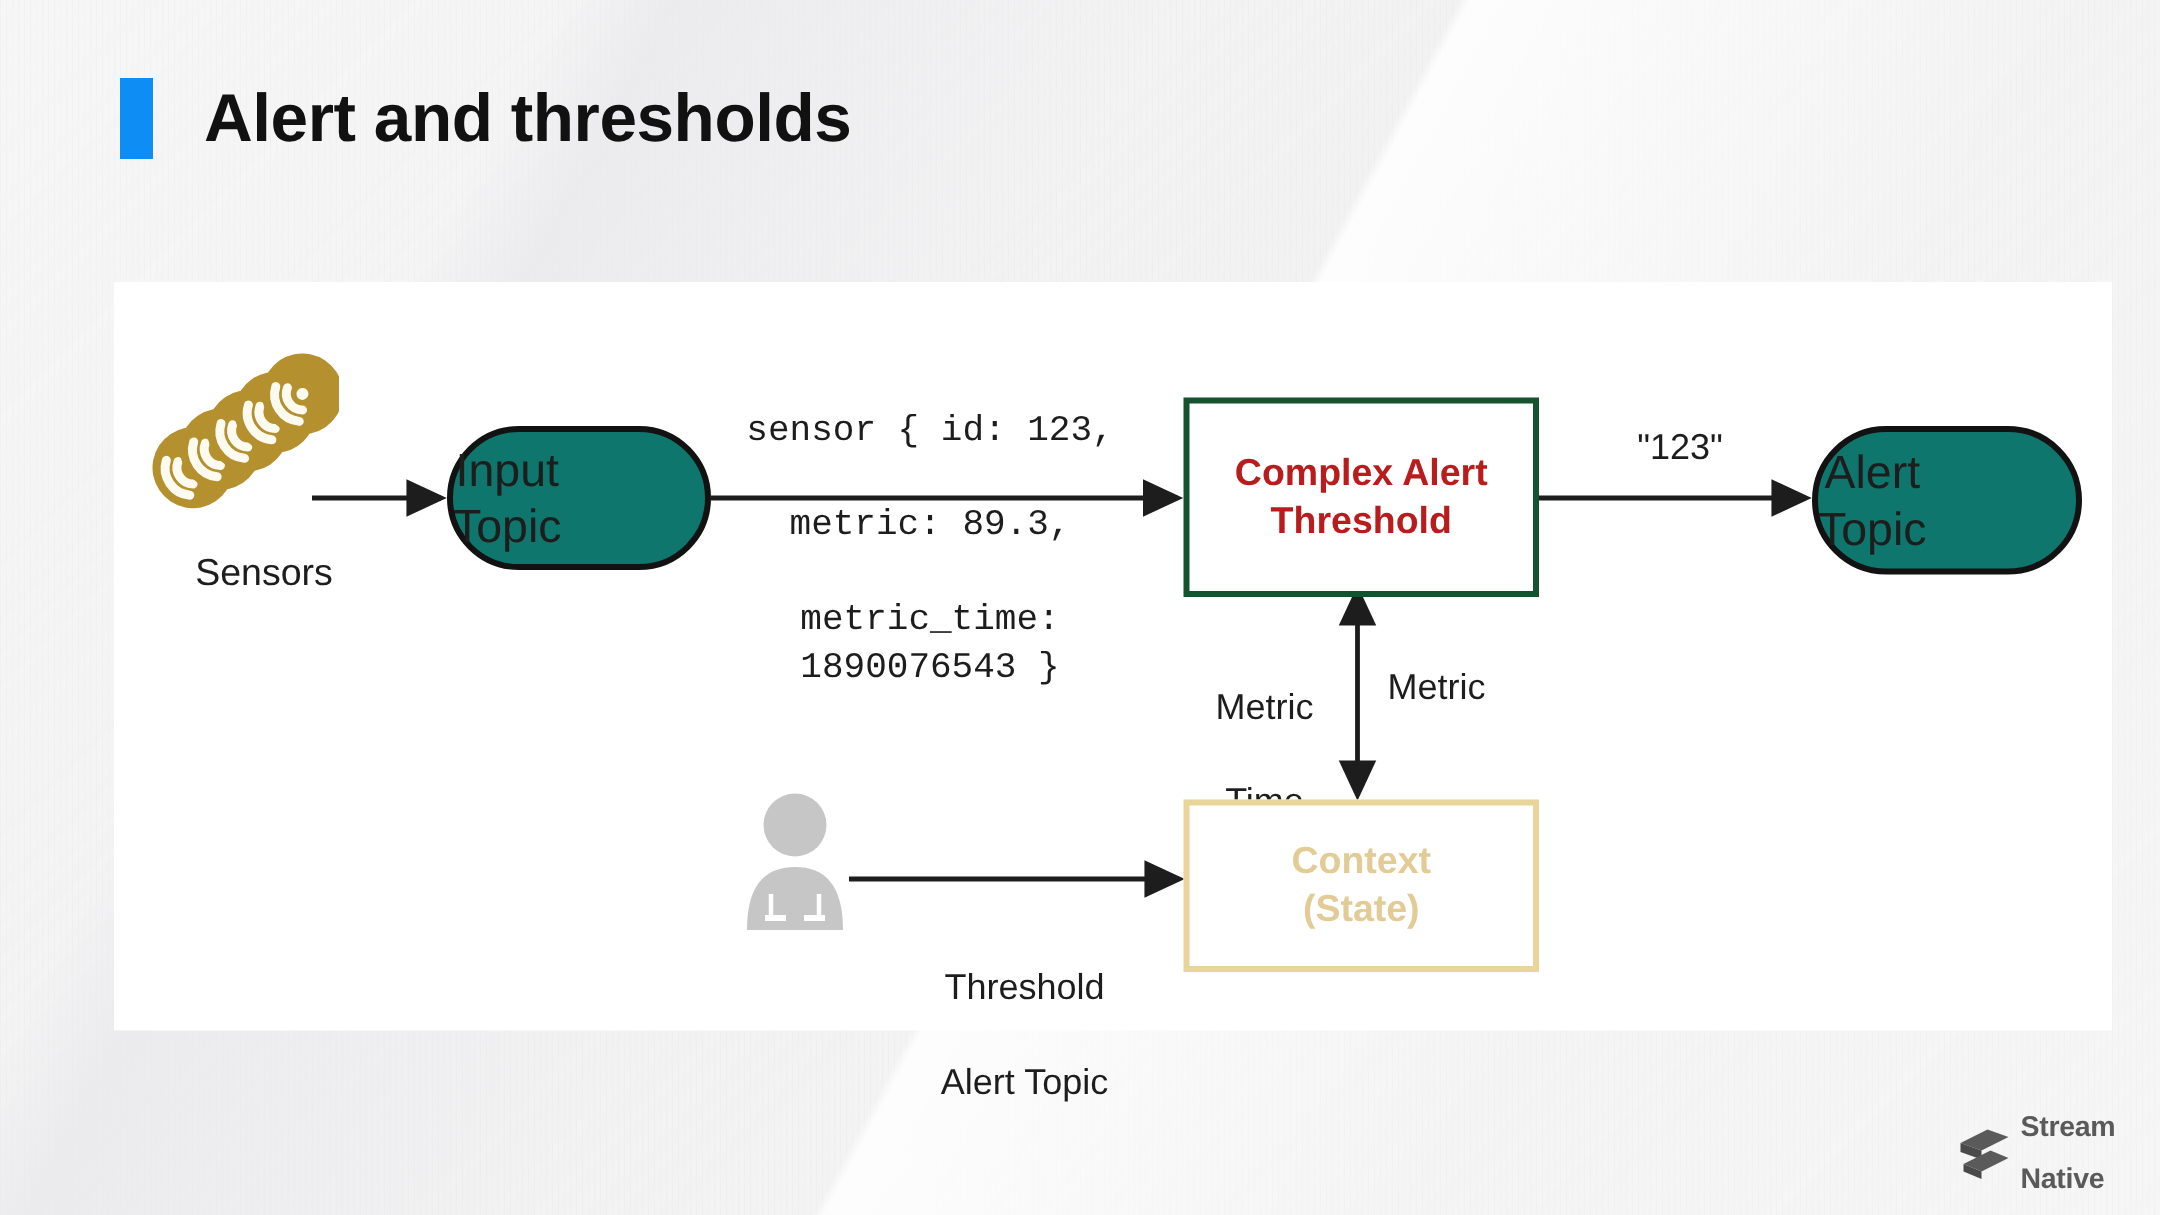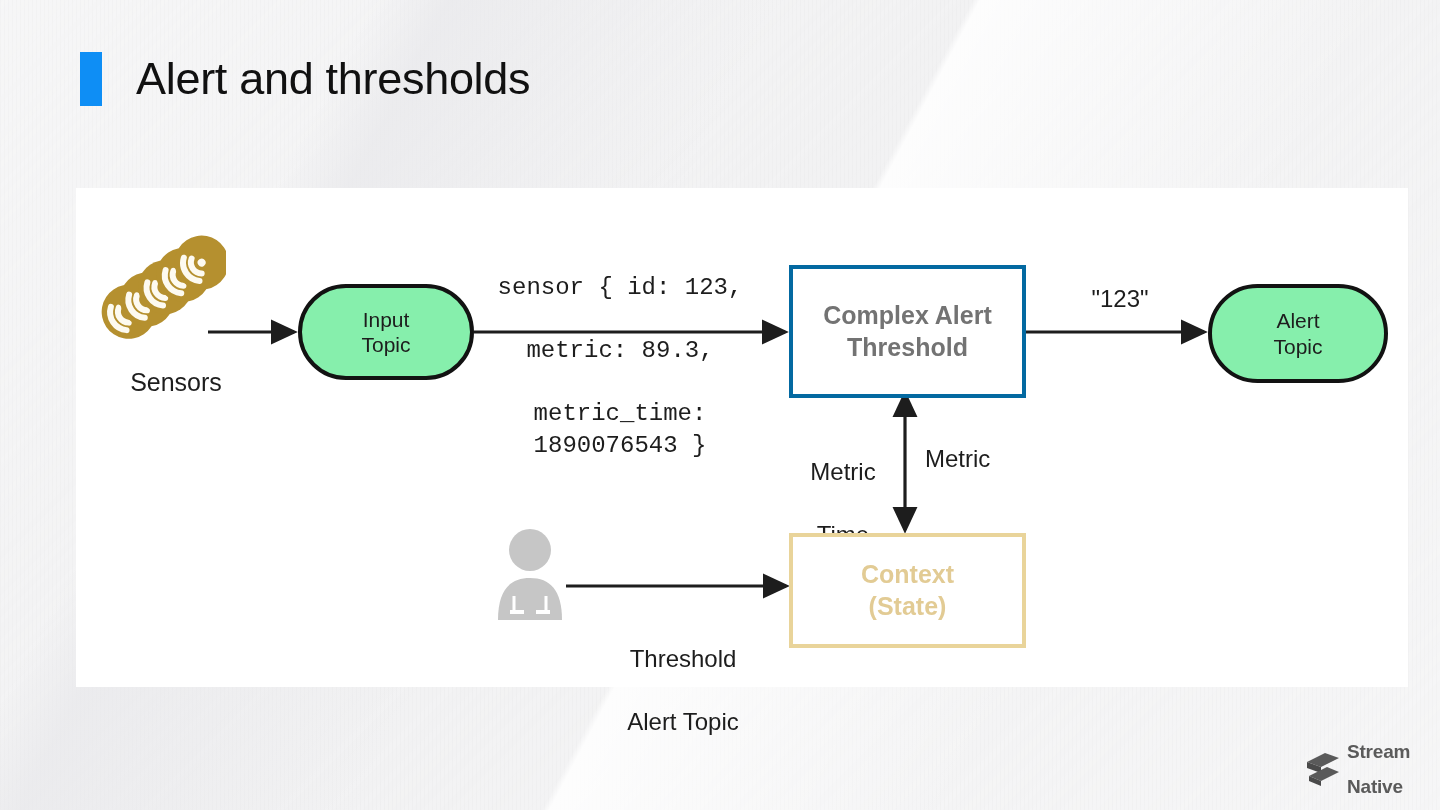--- a/index.html
+++ b/index.html
@@ -48,21 +48,21 @@
     align-items: center;
   }
   .title-accent {
     width: 22px;
     height: 54px;
     background: #0e8ef5;
     margin-right: 34px;
   }
   .title-text {
     font-size: 45px;
-    font-weight: normal;
+    font-weight: bold;
     color: #111111;
     letter-spacing: -0.3px;
     white-space: nowrap;
   }
 
   
   .panel {
     position: absolute;
     left: 76px;
     top: 188px;
@@ -75,47 +75,47 @@
   .diagram {
     position: absolute;
     inset: 0;
   }
 
   
   .topic-node {
     position: absolute;
     border: 4px solid #121212;
     border-radius: 90px;
-    background: #86efac;
+    background: #0f766e;
     display: flex;
     align-items: center;
-    justify-content: center;
-    text-align: center;
-    font-size: 21px;
+    justify-content: flex-start;
+    text-align: center;
+    font-size: 31px;
     color: #1d1d1d;
     line-height: 1.2;
     box-sizing: border-box;
   }
 
   
   .rect-node {
     position: absolute;
     background: #ffffff;
     display: flex;
     align-items: center;
     justify-content: center;
     text-align: center;
     font-size: 25px;
     font-weight: bold;
     line-height: 1.25;
     box-sizing: border-box;
   }
   .rect-node.fn {
-    border: 4px solid #0369a1;
-    color: #737373;
+    border: 4px solid #14532d;
+    color: #b91c1c;
     text-align: center;
   }
   .rect-node.ctx {
     border: 4px solid #e9d49a;
     color: #e2cb94;
   }
 
   
   .edge-label {
     position: absolute;

